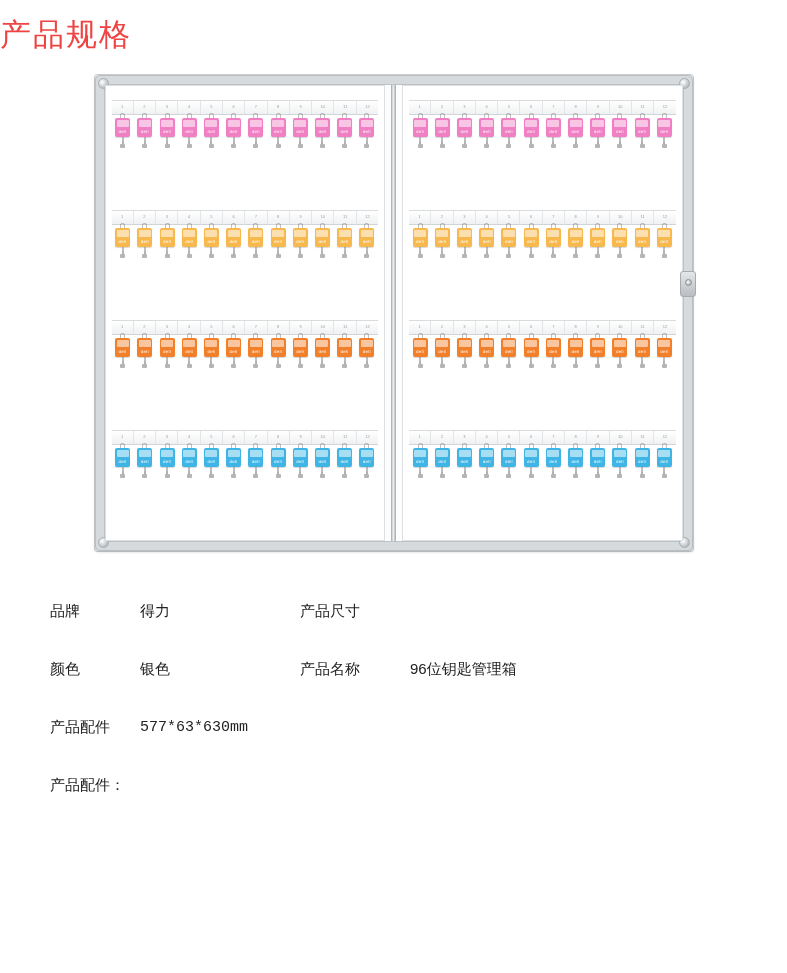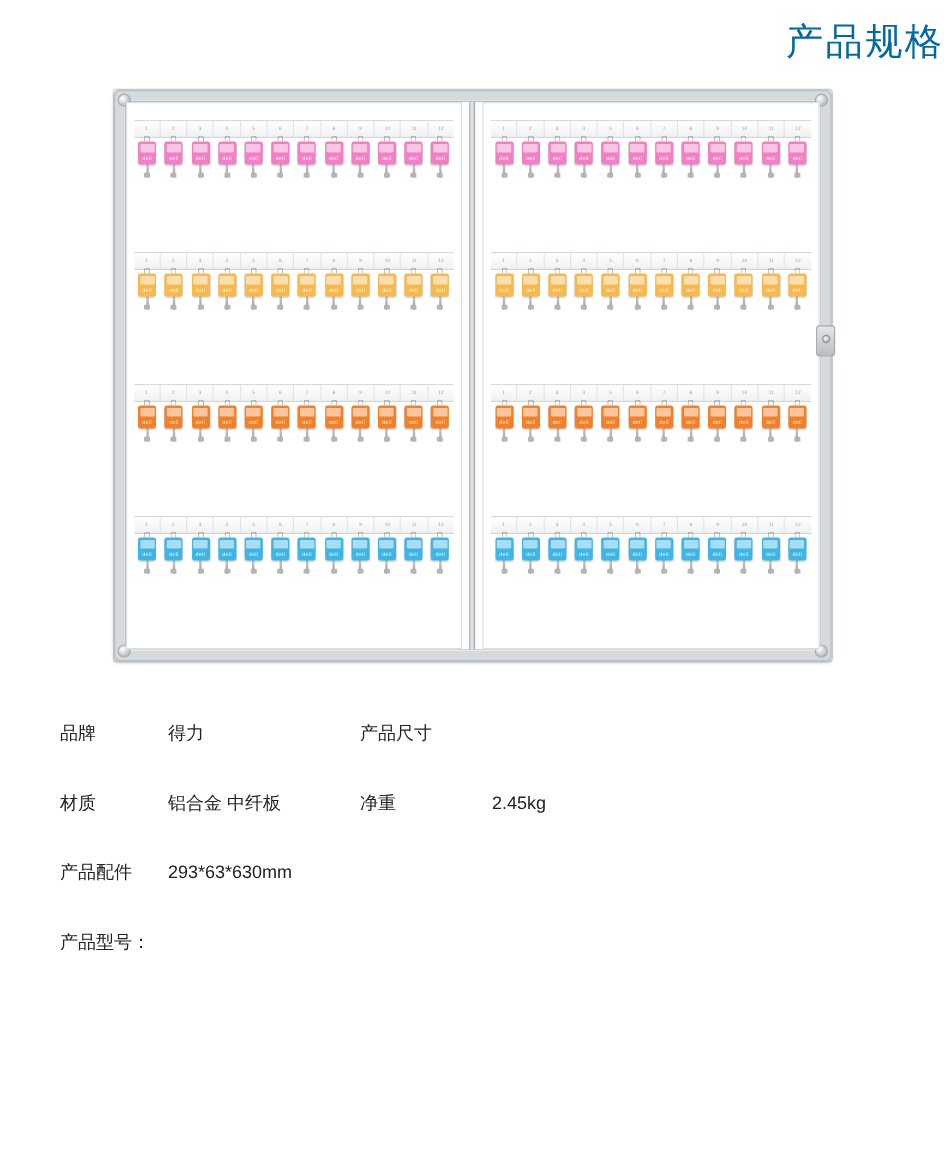--- a/index.html
+++ b/index.html
@@ -9,26 +9,26 @@
   }
   body {
     width: 787px;
     height: 973px;
     font-family: "Liberation Sans", sans-serif;
     color: #000;
     position: relative;
     overflow: hidden;
   }
   .page-title {
-    text-align: right;
+    text-align: left;
     font-size: 31px;
     font-weight: 400;
     letter-spacing: 2px;
     margin: 14px 0 0 0;
-    color: #0369a1;
+    color: #ef4444;
   }
 
   
   .product-image {
     position: relative;
     width: 600px;
     height: 480px;
     margin: 18px auto 0 auto;
   }
   .cabinet {
@@ -230,20 +230,21 @@
     align-items: center;
     height: 58px;
   }
   .spec-row .label {
     width: 90px;
     flex: 0 0 90px;
   }
   .spec-row .value {
     flex: 0 0 160px;
     width: 160px;
+    font-family: Liberation Mono, monospace;
   }
   .spec-row .label2 {
     flex: 0 0 110px;
     width: 110px;
   }
   .spec-row .value2 {
     flex: 1 1 auto;
   }
   .spec-row.wide .value {
     flex: 1 1 auto;
@@ -1291,30 +1292,30 @@
 </div>
 
 <div class="specs">
 
   <div class="spec-row">
     <div class="label">品牌</div>
     <div class="value">得力</div>
     <div class="label2">产品尺寸</div>
   </div>
 
-
   <div class="spec-row">
-    <div class="label">材质</div>
-    <div class="value">铝合金 中纤板</div>
-    <div class="label2">净重</div>
-    <div class="value2">2.45kg</div>
+    <div class="label">颜色</div>
+    <div class="value">银色</div>
+    <div class="label2">产品名称</div>
+    <div class="value2">96位钥匙管理箱</div>
   </div>
+
 
   <div class="spec-row wide">
     <div class="label">产品配件</div>
-    <div class="value">293*63*630mm</div>
+    <div class="value">577*63*630mm</div>
   </div>
 
   <div class="spec-row wide accessories">
-    <div class="label">产品型号：</div>
+    <div class="label">产品配件：</div>
   </div>
 
 </div>
 
 </body></html>

